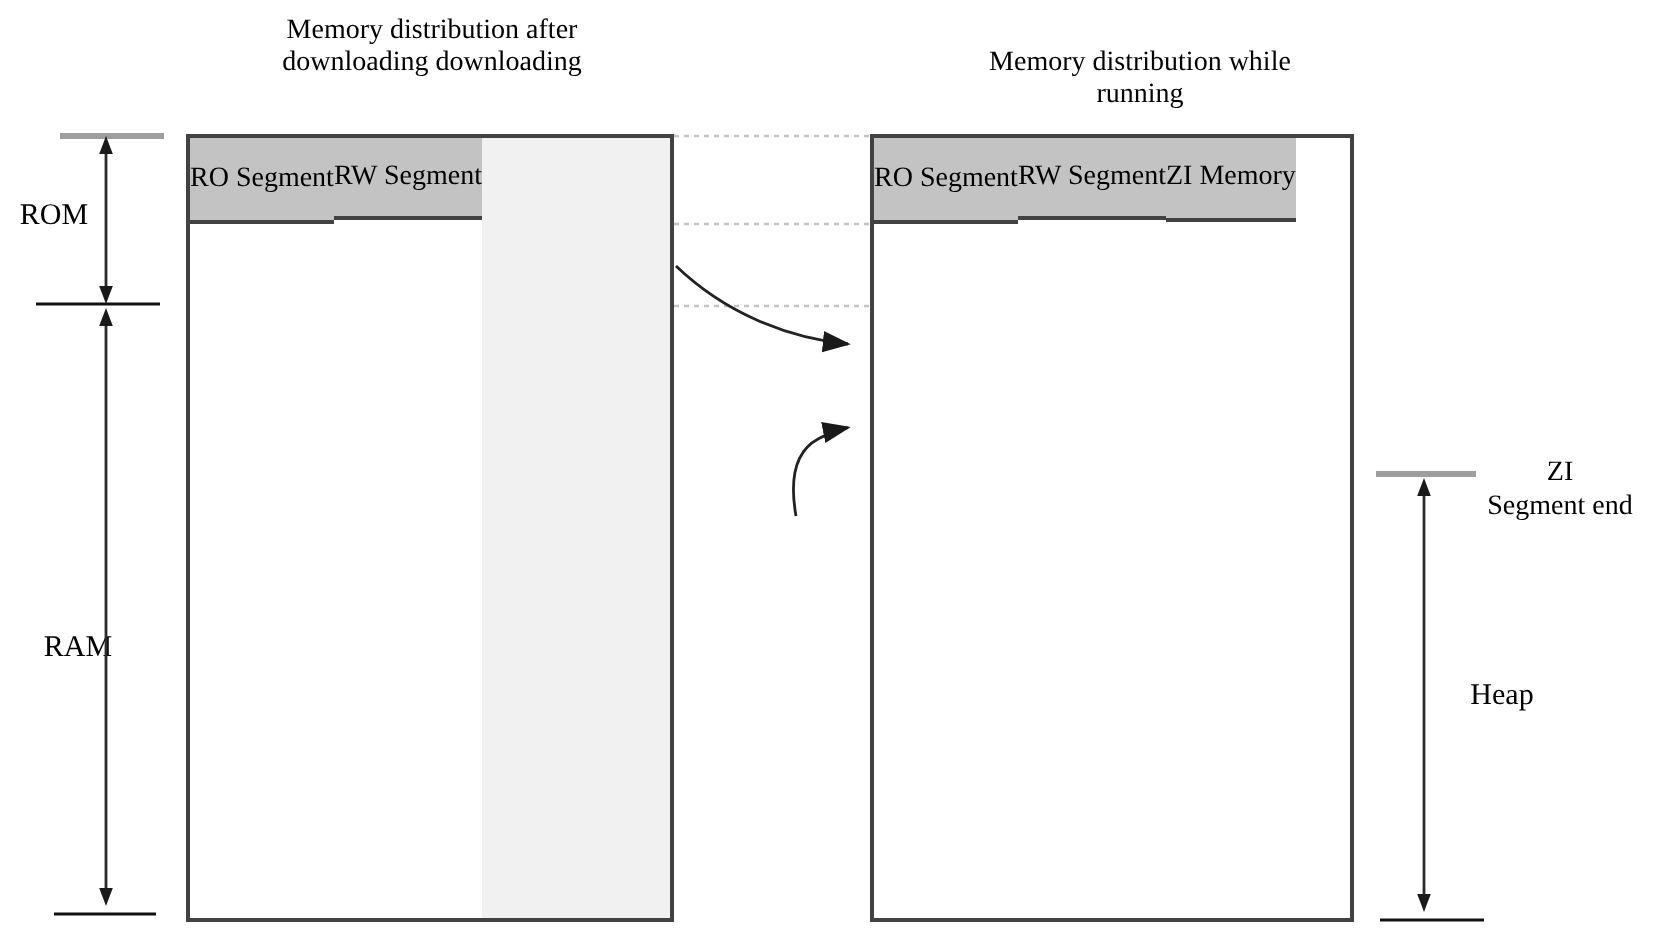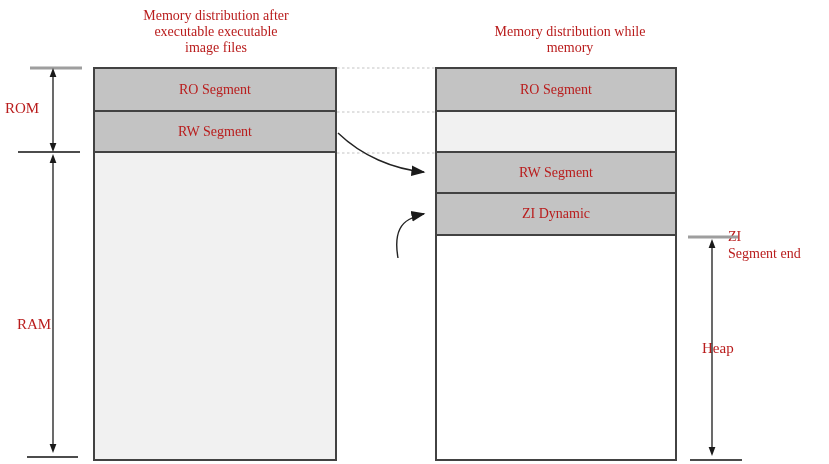--- a/index.html
+++ b/index.html
@@ -1,36 +1,35 @@
 <!DOCTYPE html>
 <html><head>
 <meta charset="utf-8">
 <style>
   html, body { margin: 0; padding: 0; background: #ffffff; }
   .canvas {
     position: relative;
     width: 829px; height: 464px;
     background: #ffffff;
     font-family: "Liberation Serif", "DejaVu Serif", serif;
-    color: #b91c1c;
+    color: #000000;
     overflow: hidden;
   }
   .col-title {
     position: absolute;
     text-align: center;
     font-size: 14px;
     line-height: 16px;
     white-space: nowrap;
   }
   .membox {
     position: absolute;
     box-sizing: border-box;
     border: 2px solid #424242;
     display: flex;
-    flex-direction: column;
   }
   .seg {
     display: flex;
     align-items: center;
     justify-content: center;
     font-size: 14px;
     flex: none;
   }
   .seg-gray  { background: #c3c3c3; border-bottom: 2px solid #424242; }
   .seg-light { background: #f1f1f1; border-bottom: 2px solid #424242; }
@@ -39,42 +38,41 @@
     flex: 1;
     display: flex;
     align-items: center;
     justify-content: center;
     font-size: 14px;
   }
   .heap-area { padding-bottom: 20px; box-sizing: border-box; }
   .side-label {
     position: absolute;
     font-size: 15px;
-    text-align: left;
+    text-align: center;
     line-height: 17px;
   }
   svg.overlay {
     position: absolute;
     left: 0; top: 0;
     pointer-events: none;
   }
 </style>
 </head>
 <body>
 
 <div class="canvas">
 
   <div class="col-title" style="left:116px; top:8px; width:200px;">
     <div>Memory distribution after</div>
-    <div>executable executable</div>
-    <div>image files</div>
+    <div>downloading downloading</div>
   </div>
   <div class="col-title" style="left:470px; top:24px; width:200px;">
     <div>Memory distribution while</div>
-    <div>memory</div>
+    <div>running</div>
   </div>
 
   <div class="membox" style="left:93px; top:67px; width:244px; height:394px;">
     <div class="seg seg-gray" style="height:41px;">
       <span>RO Segment</span>
     </div>
     <div class="seg seg-gray" style="height:39px;">
       <span>RW Segment</span>
     </div>
     <div class="fill-light"></div>
@@ -82,31 +80,31 @@
 
   <div class="membox" style="left:435px; top:67px; width:242px; height:394px;">
     <div class="seg seg-gray" style="height:41px;">
       <span>RO Segment</span>
     </div>
     <div class="seg seg-light" style="height:39px;"></div>
     <div class="seg seg-gray" style="height:39px;">
       <span>RW Segment</span>
     </div>
     <div class="seg seg-gray" style="height:40px;">
-      <span>ZI Dynamic</span>
+      <span>ZI Memory</span>
     </div>
   </div>
 
   <div class="side-label" style="left:5px; top:100px; width:44px;">ROM</div>
   <div class="side-label" style="left:17px; top:316px; width:44px;">RAM</div>
   <div class="side-label" style="left:728px; top:228px; width:104px; font-size:14px;">
     <div>ZI</div>
     <div>Segment end</div>
   </div>
-  <div class="side-label" style="left:702px; top:340px; width:50px;">Heap</div>
+  <div class="side-label" style="left:726px; top:340px; width:50px;">Heap</div>
 
   <svg class="overlay" width="829" height="464" viewBox="0 0 829 464">
     <defs>
       <marker id="ah" markerWidth="11" markerHeight="9" refX="9" refY="4.5" orient="auto">
         <path d="M0,0.7 L10,4.5 L0,8.3 Z" fill="#1a1a1a"></path>
       </marker>
     </defs>
 
     <line x1="337" y1="68" x2="435" y2="68" stroke="#c4c4c4" stroke-width="1.2" stroke-dasharray="2.5 2.5"></line>
     <line x1="337" y1="112" x2="435" y2="112" stroke="#c4c4c4" stroke-width="1.2" stroke-dasharray="2.5 2.5"></line>

